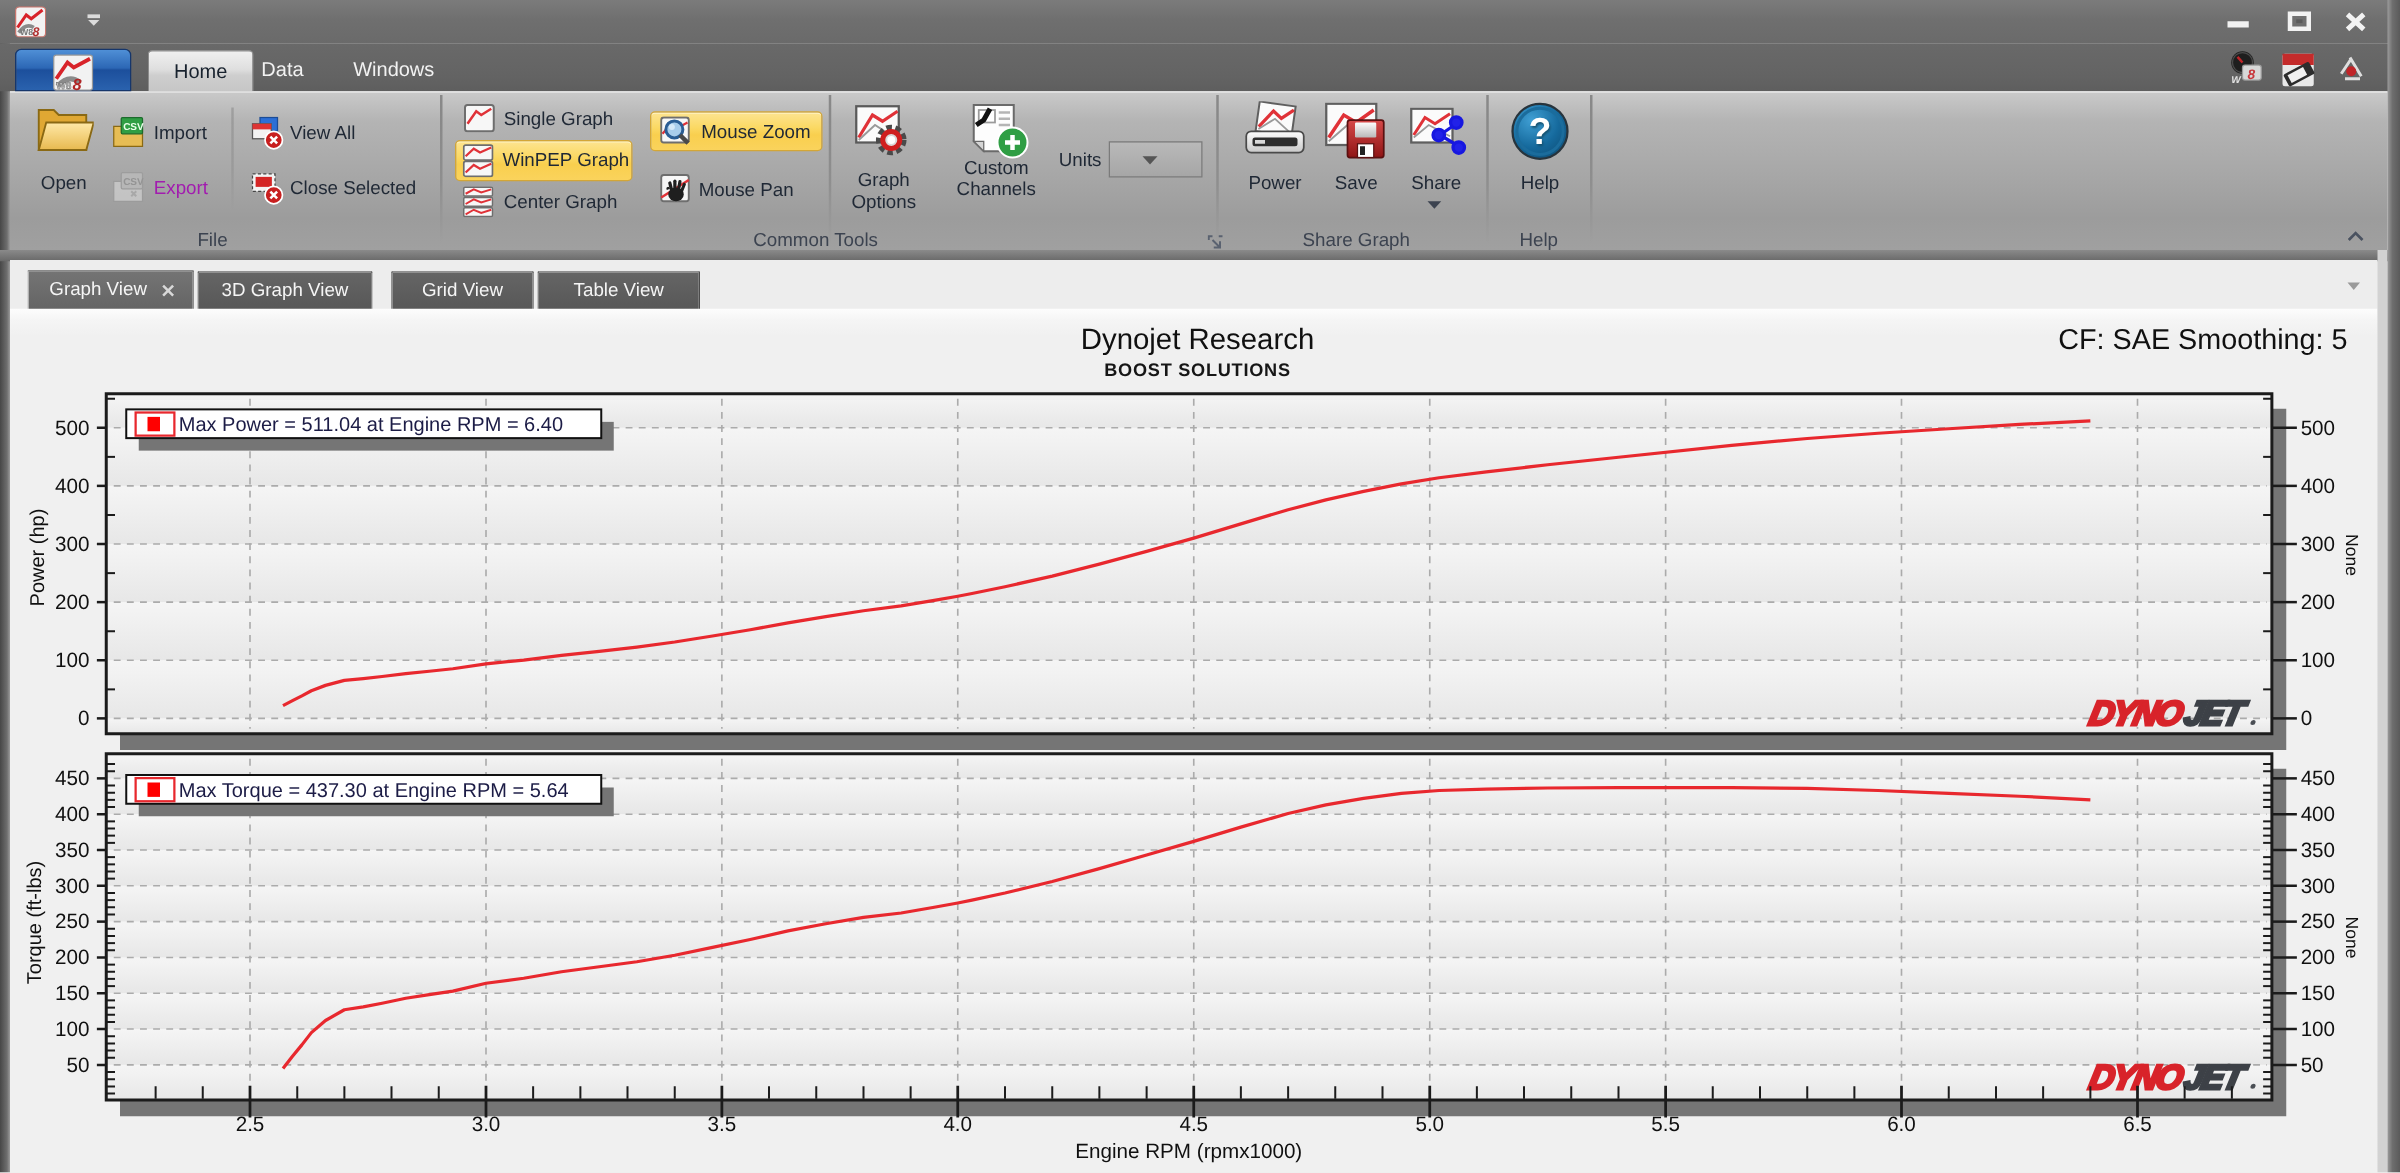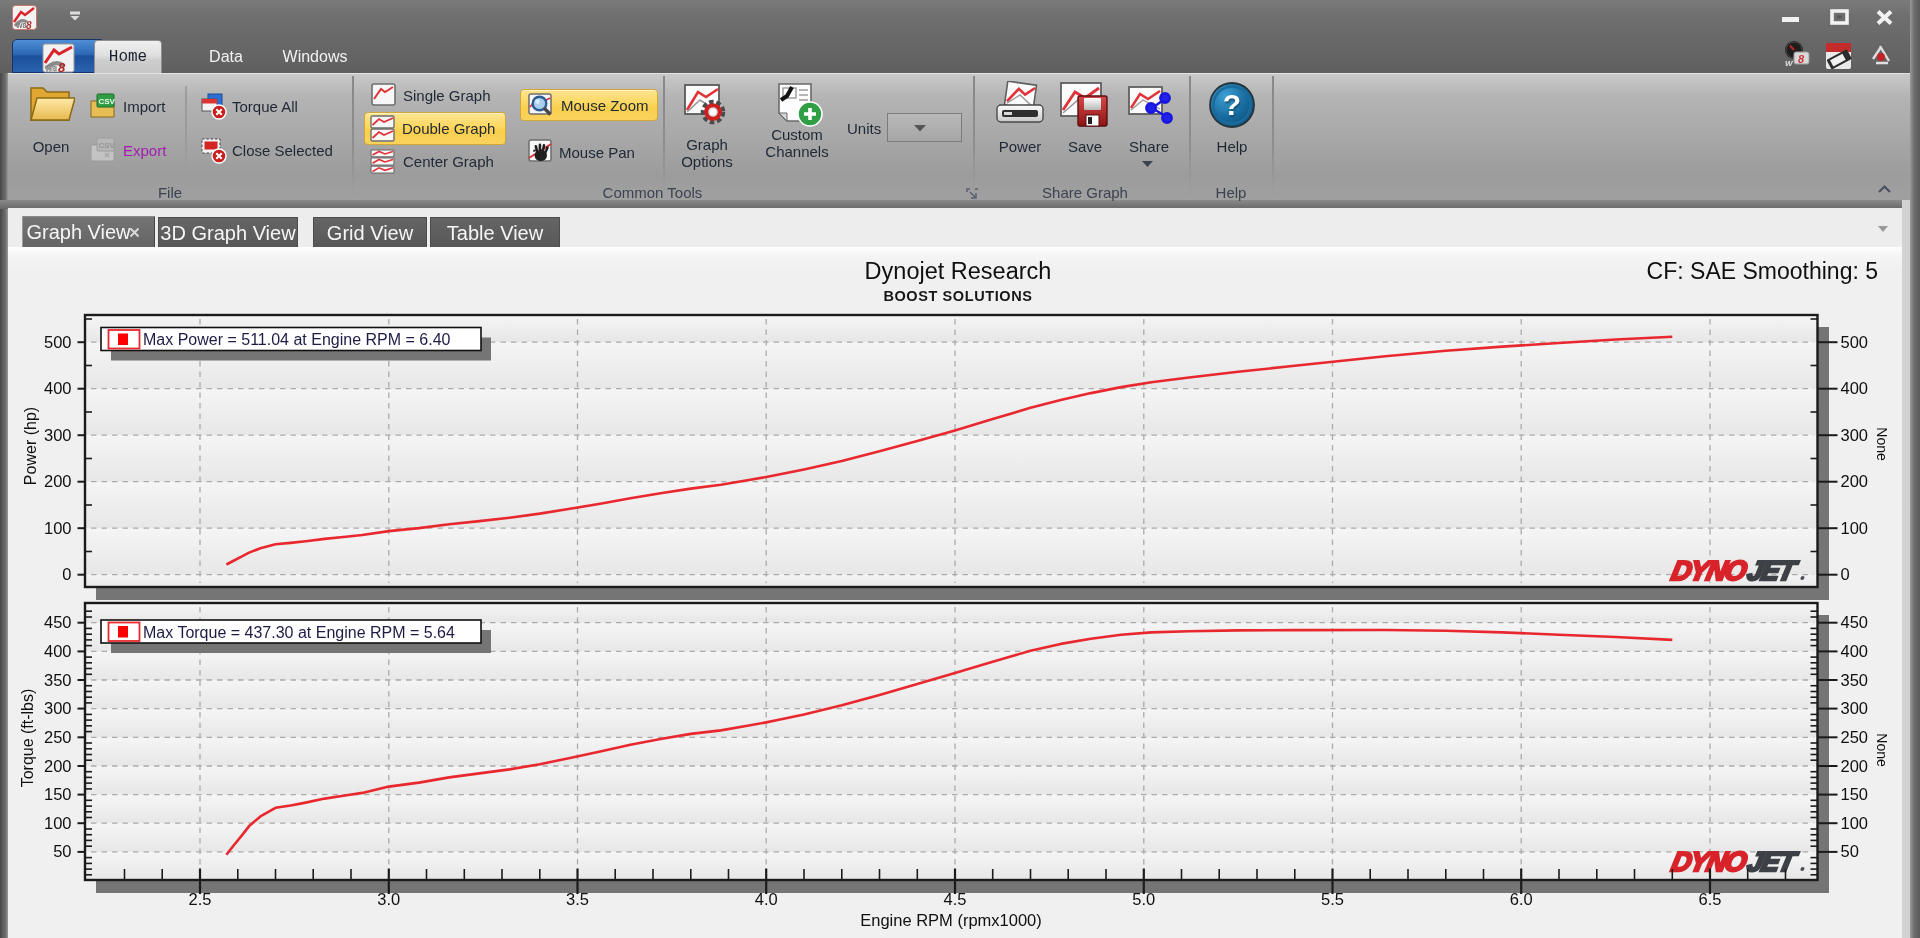--- a/index.html
+++ b/index.html
@@ -25,36 +25,36 @@
   .glabel { top:184px; font-size:15px; color:#3c4350; text-align:center; }
   .itext { font-size:15px; color:#1f2835; }
   .btext { font-size:15px; color:#1f2835; text-align:center; }
 
   
   #appbtn { left:12px; top:39px; width:93px; height:34px; border-radius:5px 5px 0 0;
     background:linear-gradient(180deg,#4f8fd6 0,#2c67b5 45%,#1c4f9c 50%,#2a62ae 100%);
     border:1px solid #16366b; }
   
   .rtab { top:40px; height:33px; font-size:16px; color:#f2f2f2; text-align:center; line-height:33px; }
-  #tab-home { left:94px; width:68px; border-radius:4px 4px 0 0; color:#18222e;
+  #tab-home { left:118px; width:85px; border-radius:4px 4px 0 0; color:#18222e;
     background:linear-gradient(180deg,#f0f0f0 0,#dfdfdf 45%,#cecece 60%,#c6c6c6 100%);
-    border:1px solid #909090; border-bottom:none;font-family:Liberation Mono, monospace; }
+    border:1px solid #909090; border-bottom:none; }
 
   
   .hl { background:linear-gradient(180deg,#fde491 0,#fbd964 40%,#f9cf4e 60%,#fad35c 100%);
     border:1px solid #d3a637; border-radius:4px; box-shadow:inset 0 1px 0 #fff3c4; }
 
   
   #units-dd { left:887px; top:113px; width:75px; height:29px;
     background:linear-gradient(180deg,#b9b9b9,#a6a6a6);
     border:1px solid #7b7b7b; }
 
   
   #strip { left:8px; top:208px; width:1894px; height:40px; background:#ededed; }
-  .dtab { top:217px; height:31px; color:#f5f5f5; font-size:20px; line-height:30px;
+  .dtab { top:217px; height:31px; color:#f5f5f5; font-size:15px; line-height:30px;
     background:linear-gradient(180deg,#656565,#575757); border:1px solid #4c4c4c; border-bottom:none;
     border-radius:1px 1px 0 0; text-align:center; }
   .dtab.active { top:216px; height:32px; background:linear-gradient(180deg,#747474,#646464); border-color:#444;
     border-top-color:#8a8a8a; border-left-color:#9a9a9a; }
 
   
   #frameL { left:0; top:0; width:8px; height:938px; background:linear-gradient(90deg,#474747,#6e6e6e 70%,#9b9b9b); }
   #frameR { left:1910px; top:0; width:10px; height:938px; background:linear-gradient(90deg,#9b9b9b,#6e6e6e 40%,#5a5a5a); }
   #client { left:8px; top:247px; width:1894px; height:691px; background:linear-gradient(180deg,#fdfdfd 0,#f5f5f5 9px,#f0f0f0 22px); }
   #rstrip { left:1902px; top:200px; width:8px; height:738px; background:#d2d2d2; }
@@ -161,21 +161,21 @@
   </svg>
   <div class="abs itext" style="left:123px;top:142px;color:#a21caf">Export</div>
 
   <svg class="abs" style="left:200px;top:93px" width="27" height="27" viewBox="0 0 27 27">
     <rect x="8" y="1" width="14" height="11" fill="#2c6fd6" stroke="#1c4c96"></rect>
     <rect x="2" y="6" width="15" height="12" fill="#f3f3f3" stroke="#555"></rect>
     <rect x="2" y="6" width="15" height="4.5" fill="#d33"></rect>
     <circle cx="19" cy="19" r="7" fill="#c81f1f" stroke="#fff" stroke-width="1.4"></circle>
     <path d="M16.3 16.3 L21.7 21.7 M21.7 16.3 L16.3 21.7" stroke="#fff" stroke-width="2"></path>
   </svg>
-  <div class="abs itext" style="left:232px;top:98px">Torque All</div>
+  <div class="abs itext" style="left:232px;top:98px">View All</div>
 
   <svg class="abs" style="left:200px;top:137px" width="27" height="27" viewBox="0 0 27 27">
     <rect x="2" y="2" width="18" height="14" fill="#f3f3f3" stroke="#444" stroke-dasharray="2.5,1.8"></rect>
     <rect x="4.5" y="4.5" width="13" height="8" fill="#d42525"></rect>
     <circle cx="19" cy="19" r="7" fill="#c81f1f" stroke="#fff" stroke-width="1.4"></circle>
     <path d="M16.3 16.3 L21.7 21.7 M21.7 16.3 L16.3 21.7" stroke="#fff" stroke-width="2"></path>
   </svg>
   <div class="abs itext" style="left:232px;top:142px">Close Selected</div>
 
   <svg class="abs" style="left:371px;top:83px" width="25" height="23" viewBox="0 0 25 23">
@@ -184,21 +184,21 @@
   </svg>
   <div class="abs itext" style="left:403px;top:87px">Single Graph</div>
 
   <div class="abs hl" style="left:364px;top:112px;width:142px;height:33px"></div>
   <svg class="abs" style="left:370px;top:115px" width="25" height="27" viewBox="0 0 25 27">
     <rect x="1" y="1" width="23" height="12" rx="1.5" fill="#f7f7f7" stroke="#6e6e6e" stroke-width="1.4"></rect>
     <path d="M2.5 10 L9 4 L14 7 L23 3" fill="none" stroke="#e03238" stroke-width="1.8"></path>
     <rect x="1" y="14" width="23" height="12" rx="1.5" fill="#f7f7f7" stroke="#6e6e6e" stroke-width="1.4"></rect>
     <path d="M2.5 23 L9 17 L14 20 L23 16" fill="none" stroke="#e03238" stroke-width="1.8"></path>
   </svg>
-  <div class="abs itext" style="left:402px;top:120px">Double Graph</div>
+  <div class="abs itext" style="left:402px;top:120px">WinPEP Graph</div>
 
   <svg class="abs" style="left:370px;top:149px" width="25" height="25" viewBox="0 0 25 25">
     <rect x="1" y="0.8" width="23" height="7" rx="1" fill="#f7f7f7" stroke="#6e6e6e" stroke-width="1.2"></rect>
     <path d="M2.5 6 L9 2.5 L15 5 L23 2.5" fill="none" stroke="#e03238" stroke-width="1.6"></path>
     <rect x="1" y="9" width="23" height="7" rx="1" fill="#f7f7f7" stroke="#6e6e6e" stroke-width="1.2"></rect>
     <path d="M2.5 14.2 L9 10.5 L15 13 L23 10.5" fill="none" stroke="#e03238" stroke-width="1.6"></path>
     <rect x="1" y="17.2" width="23" height="7" rx="1" fill="#f7f7f7" stroke="#6e6e6e" stroke-width="1.2"></rect>
     <path d="M2.5 22.5 L9 18.8 L15 21.3 L23 18.8" fill="none" stroke="#e03238" stroke-width="1.6"></path>
   </svg>
   <div class="abs itext" style="left:403px;top:153px">Center Graph</div>

